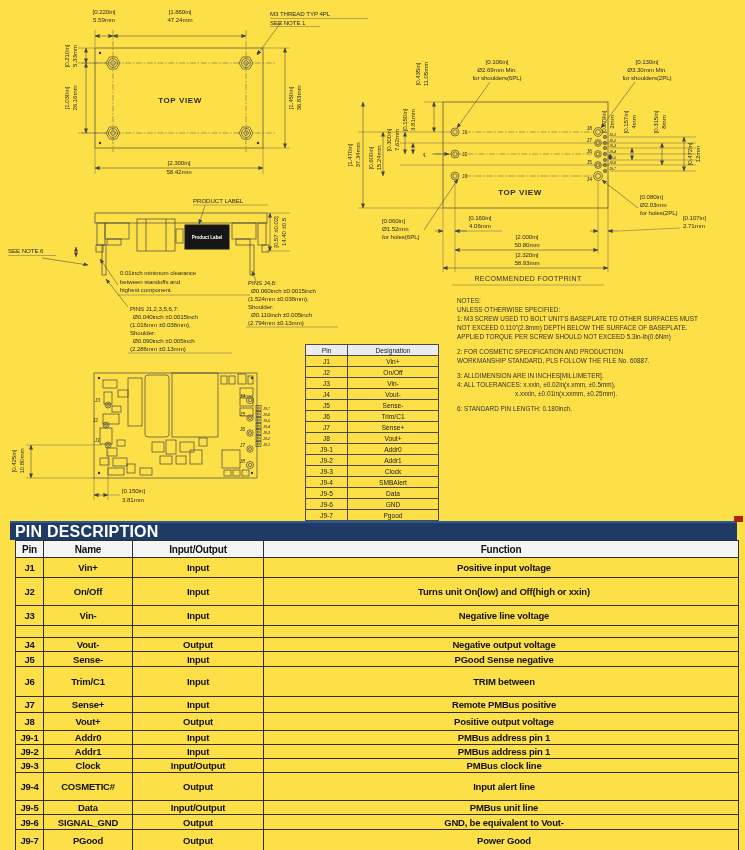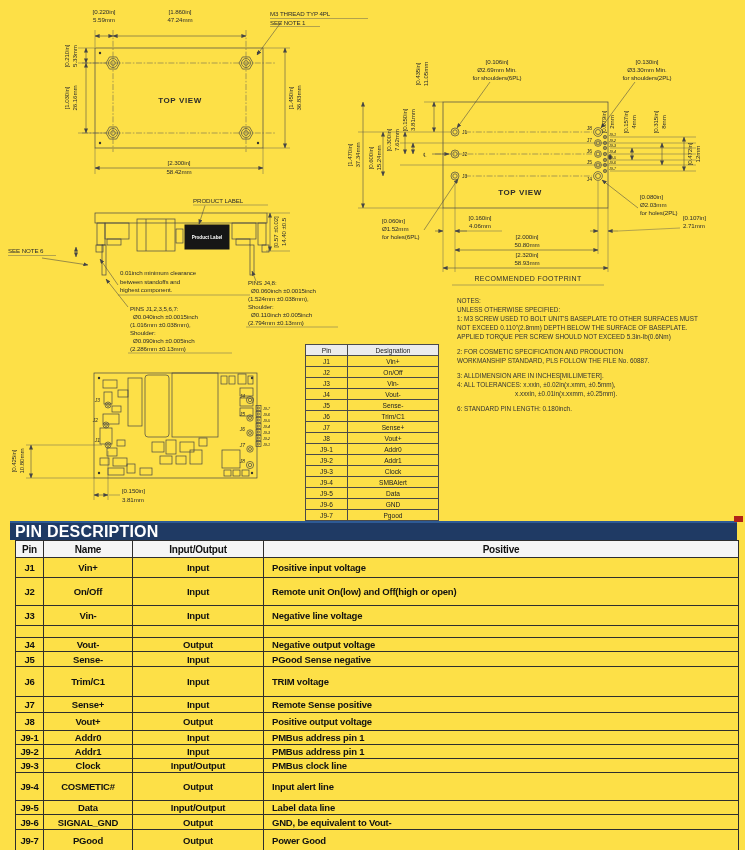--- a/index.html
+++ b/index.html
@@ -30,21 +30,21 @@
   .pd-bar{position:absolute;left:10px;top:521px;width:727px;height:19px;
           background:#1f3a64;border-top:2px solid #2e5a94;box-sizing:border-box;}
   .pd-bar span{color:#ffffff;font-weight:bold;font-size:16px;line-height:17px;
           padding-left:5px;letter-spacing:0.2px;display:inline-block;}
   .corner-mark{position:absolute;left:734px;top:516px;width:9px;height:6px;background:#b02418;}
   .pdtable{position:absolute;left:15px;top:540px;width:724px;table-layout:fixed;
            font-size:9.5px;font-weight:bold;color:#111;letter-spacing:-0.2px;}
   .pdtable td,.pdtable th{border:1px solid #2e2e2e;padding:0 2px;overflow:hidden;}
   .pdtable th{font-size:10px;background:#f5f5f5;}
   .pdtable td.c{text-align:center;}
-  .pdtable td.f{text-align:left;padding-left:8px;}
+  .pdtable td.f{text-align:center;padding-left:8px;}
 </style>
 </head>
 <body>
 
 <div class="sheet">
 
   <svg class="drawing" style="left:20px;top:3px" width="360" height="192" viewBox="0 0 360 192">
     <defs>
       <marker id="a1" markerWidth="5" markerHeight="4" refX="4.6" refY="2" orient="auto-start-reverse" markerUnits="userSpaceOnUse">
         <path d="M0,0L5,2L0,4z" fill="#454545"></path>
@@ -527,33 +527,33 @@
         <col style="width:28px">
         <col style="width:89px">
         <col style="width:131px">
         <col>
       </colgroup>
     <tbody>
         <tr style="height:17px">
       <th>Pin</th>
       <th>Name</th>
       <th>Input/Output</th>
-      <th>Positive</th>
+      <th>Function</th>
     </tr>
     <tr style="height:20px">
           <td class="c">J1</td>
           <td class="c">Vin+</td>
           <td class="c">Input</td>
           <td class="f">Positive input voltage</td>
         </tr>
     <tr style="height:28px">
           <td class="c">J2</td>
           <td class="c">On/Off</td>
           <td class="c">Input</td>
-          <td class="f">Remote unit On(low) and Off(high or open)</td>
+          <td class="f">Turns unit On(low) and Off(high or xxin)</td>
         </tr>
     <tr style="height:20px">
           <td class="c">J3</td>
           <td class="c">Vin-</td>
           <td class="c">Input</td>
           <td class="f">Negative line voltage</td>
         </tr>
     <tr style="height:12px">
           <td class="c"></td>
           <td class="c"></td>
@@ -569,27 +569,27 @@
     <tr style="height:15px">
           <td class="c">J5</td>
           <td class="c">Sense-</td>
           <td class="c">Input</td>
           <td class="f">PGood Sense negative</td>
         </tr>
     <tr style="height:30px">
           <td class="c">J6</td>
           <td class="c">Trim/C1</td>
           <td class="c">Input</td>
-          <td class="f">TRIM voltage</td>
+          <td class="f">TRIM between</td>
         </tr>
     <tr style="height:16px">
           <td class="c">J7</td>
           <td class="c">Sense+</td>
           <td class="c">Input</td>
-          <td class="f">Remote Sense positive</td>
+          <td class="f">Remote PMBus positive</td>
         </tr>
     <tr style="height:18px">
           <td class="c">J8</td>
           <td class="c">Vout+</td>
           <td class="c">Output</td>
           <td class="f">Positive output voltage</td>
         </tr>
     <tr style="height:14px">
           <td class="c">J9-1</td>
           <td class="c">Addr0</td>
@@ -611,21 +611,21 @@
     <tr style="height:28px">
           <td class="c">J9-4</td>
           <td class="c">COSMETIC#</td>
           <td class="c">Output</td>
           <td class="f">Input alert line</td>
         </tr>
     <tr style="height:14px">
           <td class="c">J9-5</td>
           <td class="c">Data</td>
           <td class="c">Input/Output</td>
-          <td class="f">Label data line</td>
+          <td class="f">PMBus unit line</td>
         </tr>
     <tr style="height:15px">
           <td class="c">J9-6</td>
           <td class="c">SIGNAL_GND</td>
           <td class="c">Output</td>
           <td class="f">GND, be equivalent to Vout-</td>
         </tr>
     <tr style="height:21px">
           <td class="c">J9-7</td>
           <td class="c">PGood</td>

